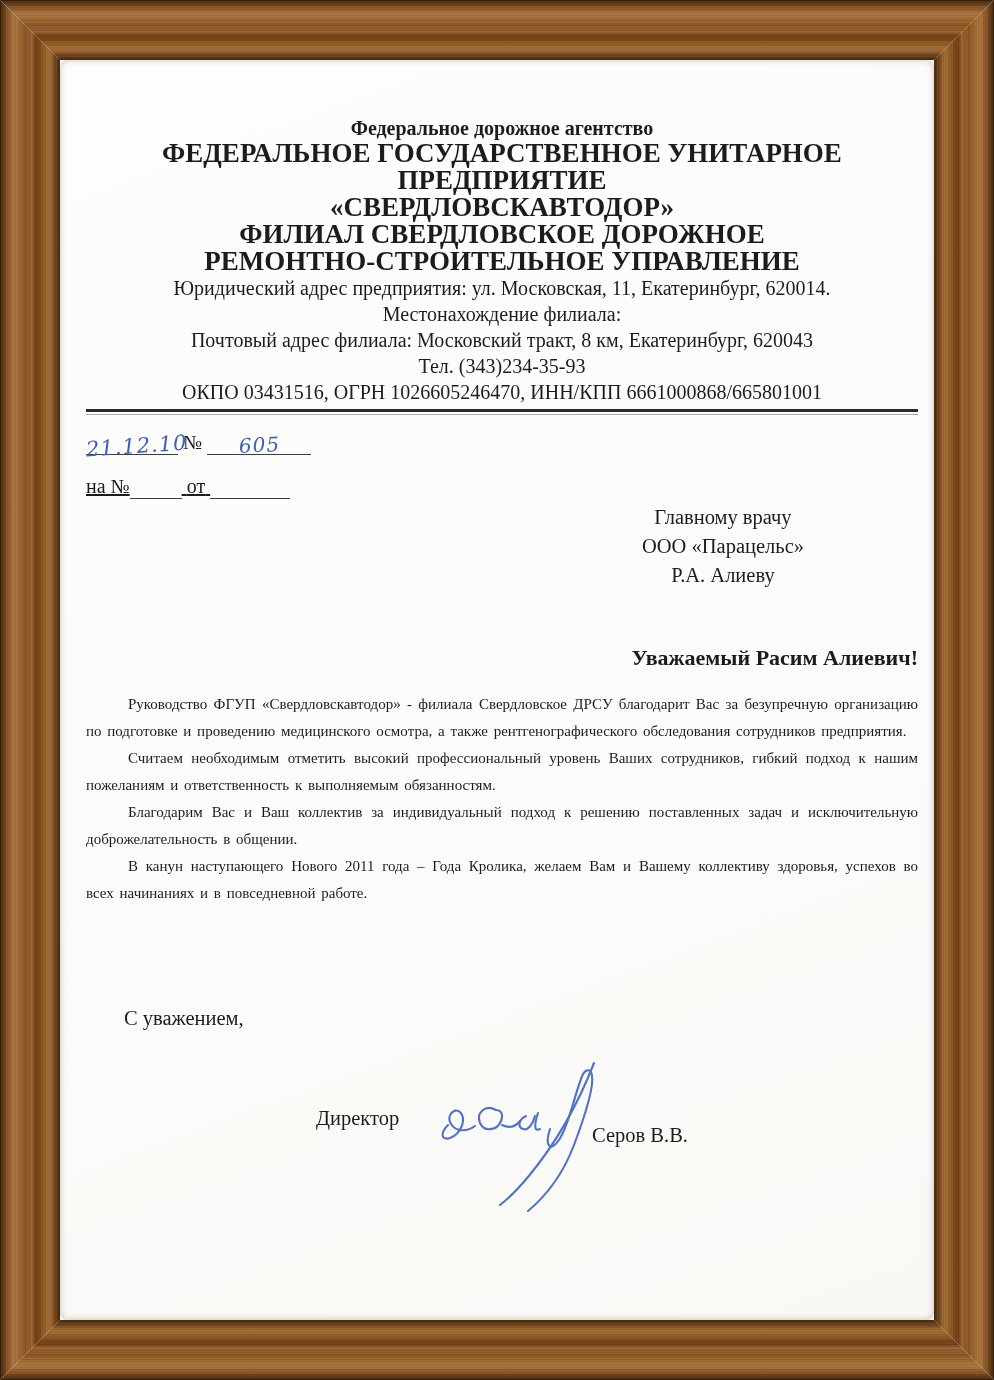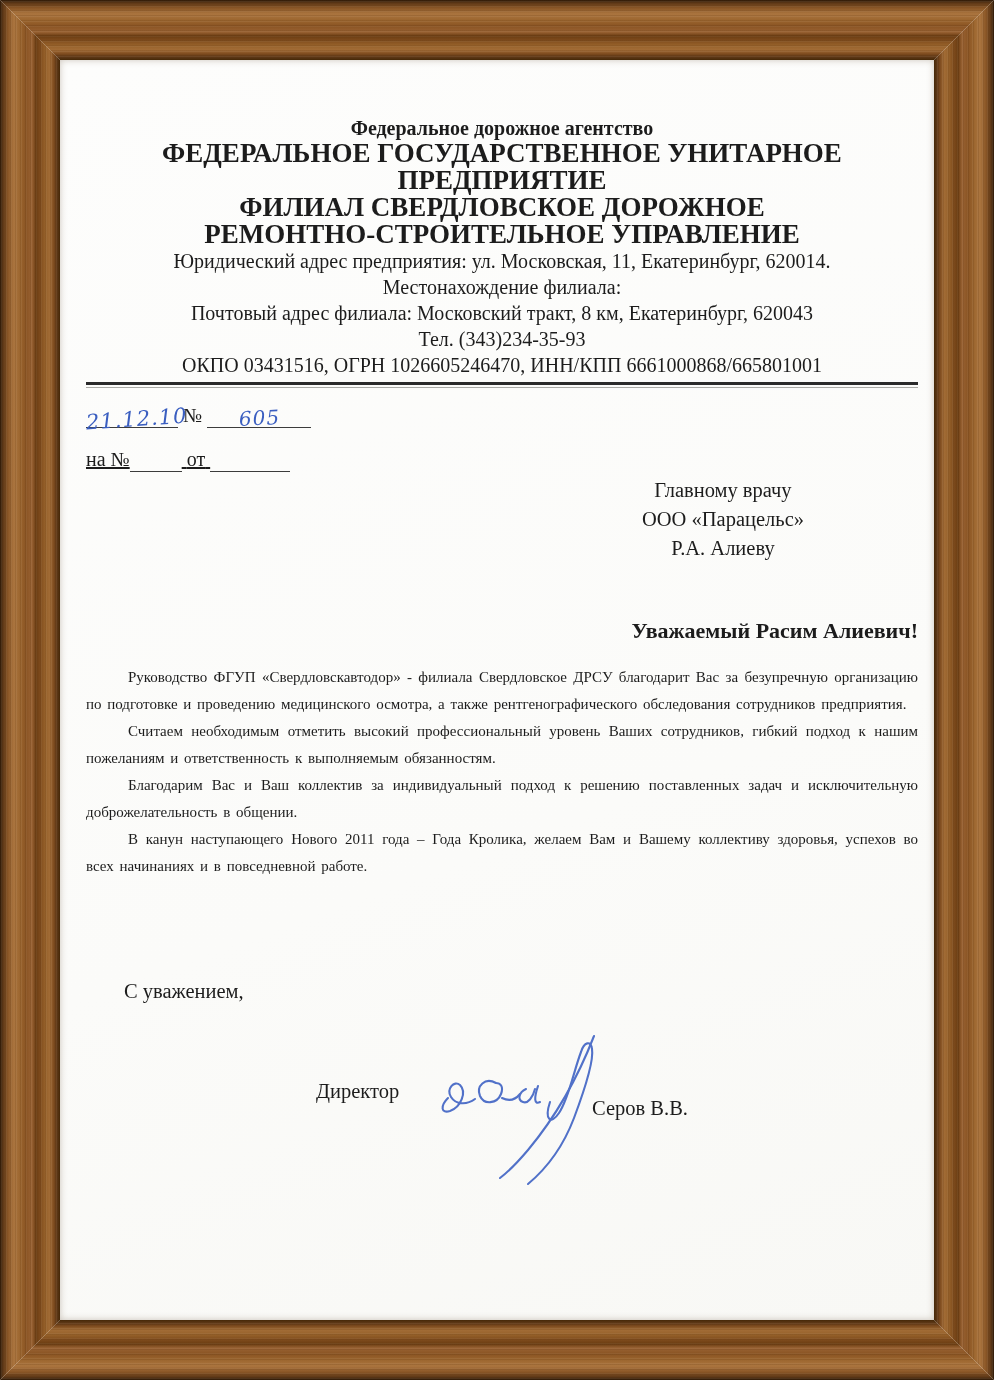--- a/index.html
+++ b/index.html
@@ -26,21 +26,21 @@
       linear-gradient(to right,#2e1a08 0,#5e3817 3px,#8a5626 8px,#ab753f 14px,#9c662f 20px,#8a5423 26px,#996233 32px,#6b3d12 36px,#7d4a1c 40px,#956029 45px,#a26c36 50px,#7c4a1e 54px,#5e3817 57px,#452808 60px);
     clip-path:polygon(0 0,100% 60px,100% calc(100% - 60px),0 100%);}
   .strip.right{right:0;
     background:
       repeating-linear-gradient(to left, rgba(58,30,6,.10) 0 1px, rgba(255,255,255,.05) 1px 2px, transparent 2px 5px),
       linear-gradient(to left,#2e1a08 0,#5e3817 3px,#8a5626 8px,#ab753f 14px,#9c662f 20px,#8a5423 26px,#996233 32px,#6b3d12 36px,#7d4a1c 40px,#956029 45px,#a26c36 50px,#7c4a1e 54px,#5e3817 57px,#452808 60px);
     clip-path:polygon(100% 0,100% 100%,0 calc(100% - 60px),0 60px);}
 
   
   .paper{position:absolute;inset:60px;background:linear-gradient(160deg,#fdfdfc 0%,#fbfbf9 60%,#f8f8f5 100%);
-         box-shadow:inset 0 0 7px rgba(80,50,20,.28);}
+         box-shadow:inset 0 0 7px rgba(80,50,20,.28);border-radius:7px;}
   .content{position:relative;height:100%;box-sizing:border-box;padding:56px 16px 0 26px;
            font-size:20px;line-height:26px;}
 
   
   .letterhead{text-align:center;}
   .lh-agency{font-weight:bold;font-size:20px;line-height:24px;}
   .lh-org{font-weight:bold;font-size:27px;line-height:27px;}
   .lh-addr{font-size:20px;line-height:26px;}
   .rule{margin-top:4px;}
   .rule .r1{border-top:3px solid #2b2b2b;}
@@ -83,20 +83,21 @@
   <div class="strip bottom"></div>
   <div class="strip left"></div>
   <div class="strip right"></div>
 
   <div class="paper">
     <div class="content">
 
       <div class="letterhead">
         <div class="lh-agency">Федеральное дорожное агентство</div>
         <div class="lh-org">ФЕДЕРАЛЬНОЕ ГОСУДАРСТВЕННОЕ УНИТАРНОЕ ПРЕДПРИЯТИЕ</div>
+        <div class="lh-org">«СВЕРДЛОВСКАВТОДОР»</div>
         <div class="lh-org">ФИЛИАЛ СВЕРДЛОВСКОЕ ДОРОЖНОЕ</div>
         <div class="lh-org">РЕМОНТНО-СТРОИТЕЛЬНОЕ УПРАВЛЕНИЕ</div>
         <div class="lh-addr">Юридический адрес предприятия: ул. Московская, 11,  Екатеринбург, 620014.</div>
         <div class="lh-addr">Местонахождение филиала:</div>
         <div class="lh-addr">Почтовый адрес филиала: Московский тракт, 8 км,  Екатеринбург, 620043</div>
         <div class="lh-addr">Тел. (343)234-35-93</div>
         <div class="lh-addr">ОКПО 03431516, ОГРН 1026605246470, ИНН/КПП 6661000868/665801001</div>
       </div>
 
       <div class="rule">

